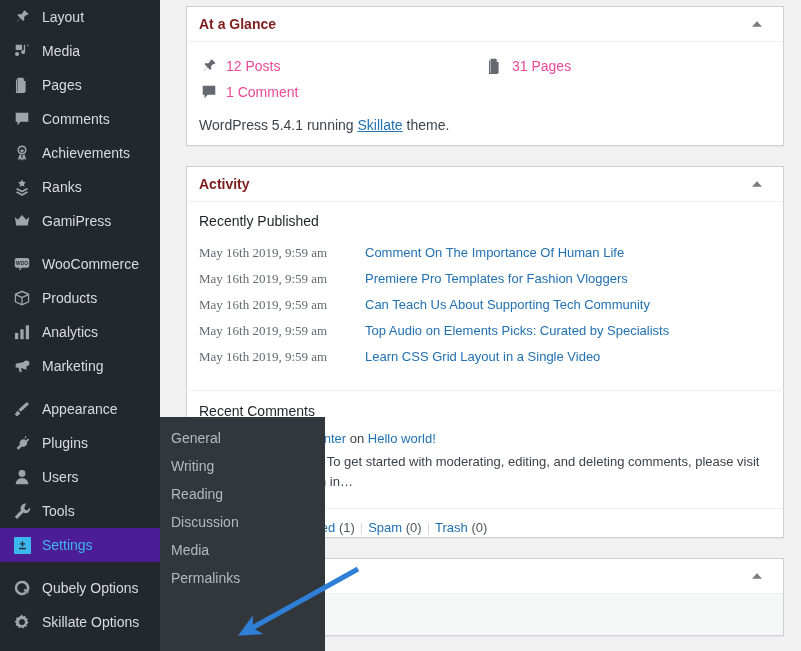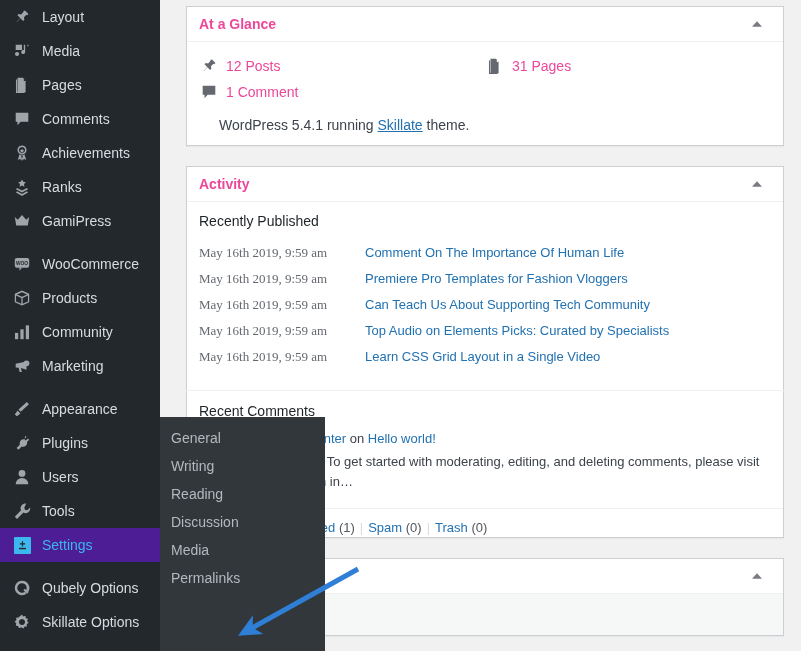--- a/index.html
+++ b/index.html
@@ -99,21 +99,21 @@
   }
   .pb-header {
     position: relative;
     display: flex; align-items: center;
     height: 35px;
     padding: 0 12px;
     border-bottom: 1px solid #f0f0f1;
   }
   .pb-title {
     font-size: 14px; font-weight: bold;
-    color: #ec4899;
+    color: #7f1d1d;
   }
   .pb-toggle {
     position: absolute; right: 8px; top: 0;
     width: 36px; height: 34px;
     display: flex; align-items: center; justify-content: center;
     cursor: pointer;
     color: #787c82;
   }
   .pb-body { padding: 11px 12px 12px 12px; }
 
@@ -130,21 +130,20 @@
   }
   .glance-item .g-icon {
     width: 20px; margin-right: 7px;
     color: #646970;
     display: flex; align-items: center; justify-content: center;
   }
   .glance-item .g-text { color: #ec4899; cursor: pointer; }
   .glance-version {
     font-size: 14px; color: #3c434a;
     margin-top: 12px;
-    margin-left: 20px;
   }
   .glance-version a { color: #2271b1; text-decoration: underline; cursor: pointer; }
 
   
   .act-sub {
     font-size: 14px; color: #1d2327;
     margin: 0 0 11px 0;
   }
   .rp-row {
     display: flex;
@@ -275,21 +274,21 @@
         <span class="mi-label">Products</span>
       </div>
       <div class="menu-item">
         <span class="mi-icon">
           <svg width="18" height="18" viewBox="0 0 20 20" fill="currentColor">
             <rect x="2.2" y="11" width="3.6" height="7"></rect>
             <rect x="8.2" y="7" width="3.6" height="11"></rect>
             <rect x="14.2" y="2.6" width="3.6" height="15.4"></rect>
           </svg>
         </span>
-        <span class="mi-label">Community</span>
+        <span class="mi-label">Analytics</span>
       </div>
       <div class="menu-item">
         <span class="mi-icon">
           <svg width="18" height="18" viewBox="0 0 20 20" fill="currentColor">
             <path d="M3 7.5 v4.2 l3.3 0.3 l1.1 4.6 l2.4 0 l-1 -4.4 l6.2 1.9 v-9 z"></path>
             <circle cx="15" cy="7" r="3.2"></circle>
           </svg>
         </span>
         <span class="mi-label">Marketing</span>
       </div>

